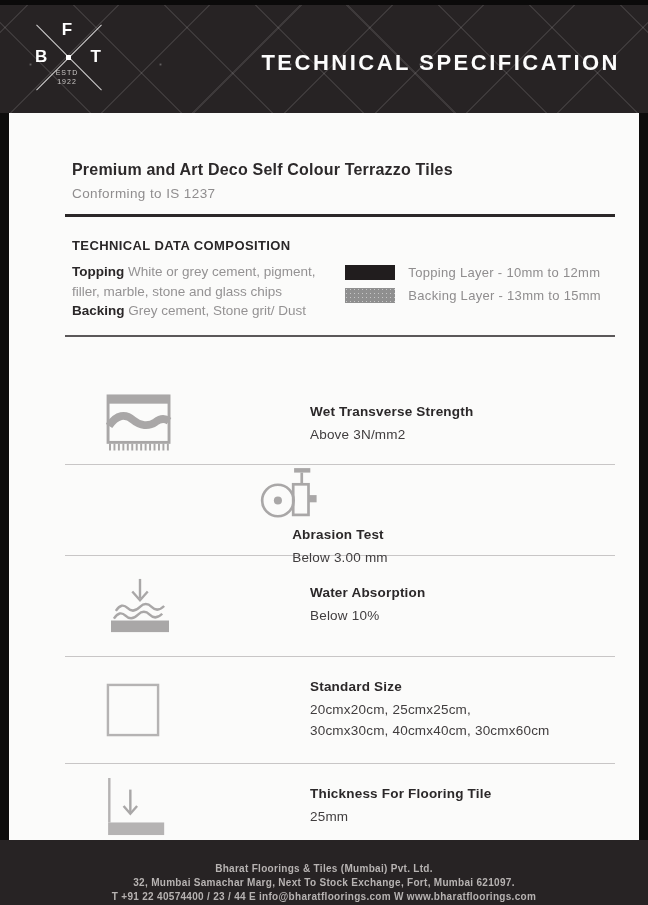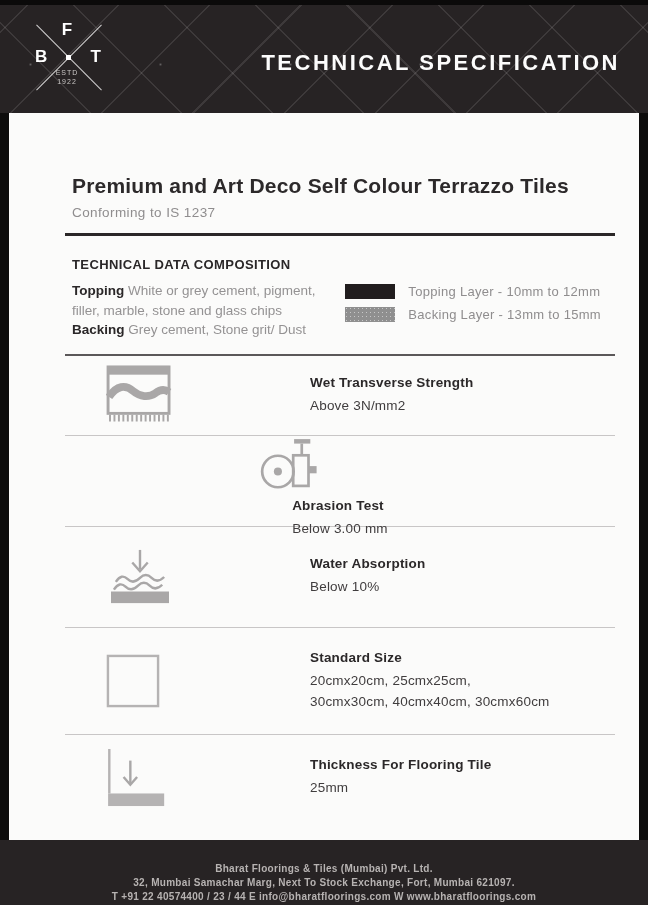--- a/index.html
+++ b/index.html
@@ -40,22 +40,22 @@
     position:absolute;right:28px;top:45px;
     color:#fcfcfc;font-size:22px;font-weight:bold;letter-spacing:2.5px;white-space:nowrap;
   }
   
   .content{
     position:absolute;top:113px;left:9px;width:630px;height:727px;
     background:#fbfbfa;box-sizing:border-box;
     padding:45px 24px 0 56px;
   }
   .intro-title{
-    margin:16px 0 7px 7px;
-    font-size:21px;font-weight:bold;color:#2c292a;letter-spacing:.2px;
+    margin:3px 0 7px 7px;
+    font-size:16px;font-weight:bold;color:#2c292a;letter-spacing:.2px;
   }
   .intro-subtitle{
     margin:0 0 0 7px;
     font-size:13.5px;color:#8f8d8e;letter-spacing:.4px;
   }
   .rule-thick{height:3px;background:#2b2728;margin-top:13px;}
   .rule-mid{height:2px;background:#5b5859;margin-top:14px;}
   
   .composition{display:flex;margin-top:21px;padding-left:7px;}
   .comp-left{width:290px;}
@@ -65,21 +65,21 @@
   .legend{margin-left:auto;margin-right:14px;margin-top:27px;}
   .legend-row{display:flex;align-items:center;margin-bottom:8px;}
   .legend-swatch{width:50px;height:15px;margin-right:13px;flex:none;}
   .legend-swatch.topping{background:#211d1e;}
   .legend-swatch.backing{background:#8f8f8f;
     background-image:radial-gradient(circle .8px at 1.5px 1.5px, rgba(255,255,255,.5), transparent);
     background-size:4px 4px;}
   .legend-label{font-size:13px;color:#8f8d8e;letter-spacing:.3px;white-space:nowrap;}
   
   .spec-row{display:flex;align-items:center;border-bottom:1px solid #c8c6c6;box-sizing:border-box;}
-  .spec-row.r1{height:80px;}
+  .spec-row.r1{height:80px;margin-top:48px;}
   .spec-row.r2{height:91px;flex-direction:column;}
   .spec-row.r3{height:101px;}
   .spec-row.r4{height:107px;}
   .spec-row.r5{height:86px;border-bottom:none;}
   .icon-col{width:245px;flex:none;padding-left:41px;box-sizing:border-box;display:flex;align-items:center;}
   .text-col{flex:1;}
   .spec-title{font-size:13.5px;font-weight:bold;color:#2b2829;letter-spacing:.2px;margin:0 0 5px 0;}
   .spec-value{font-size:13.5px;color:#403d3e;letter-spacing:.2px;margin:0;white-space:pre-line;line-height:21px;}
   
   .footer{

